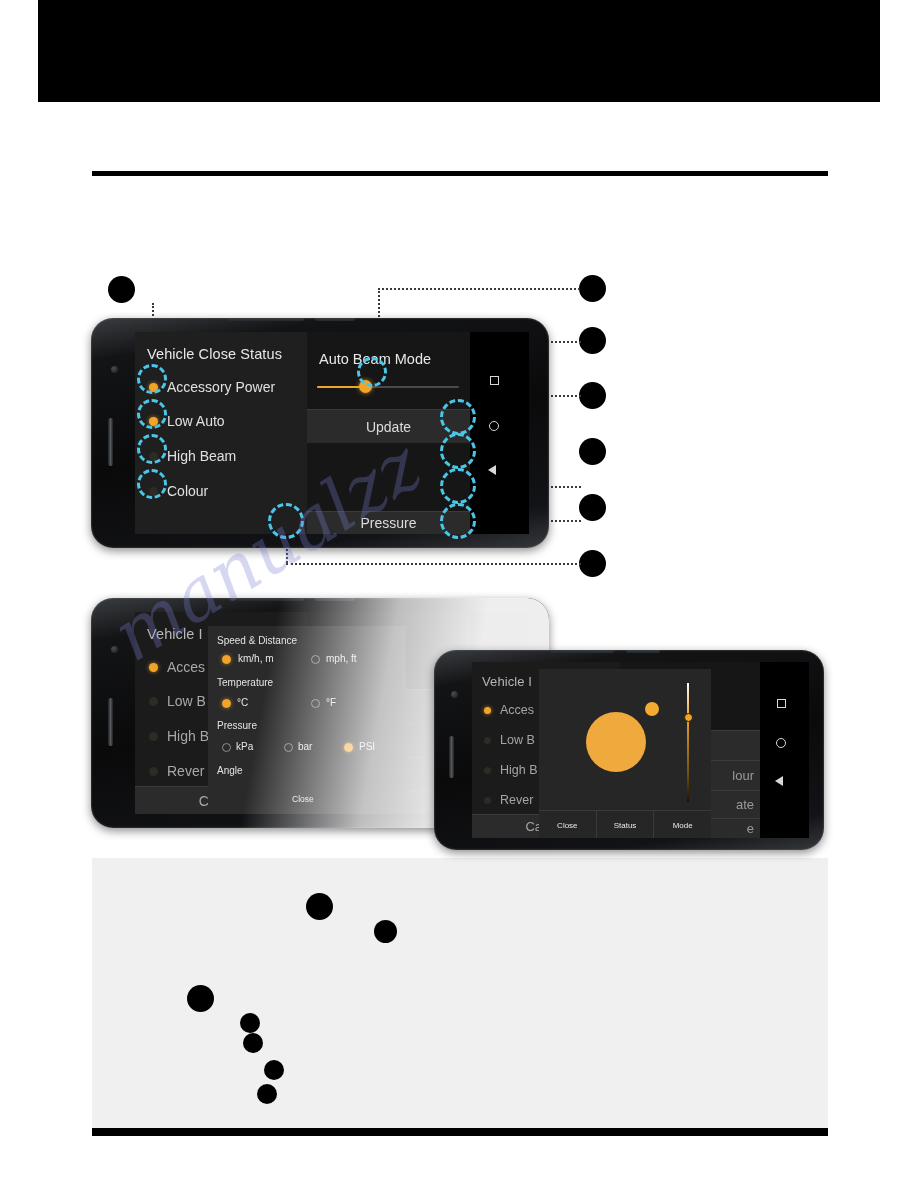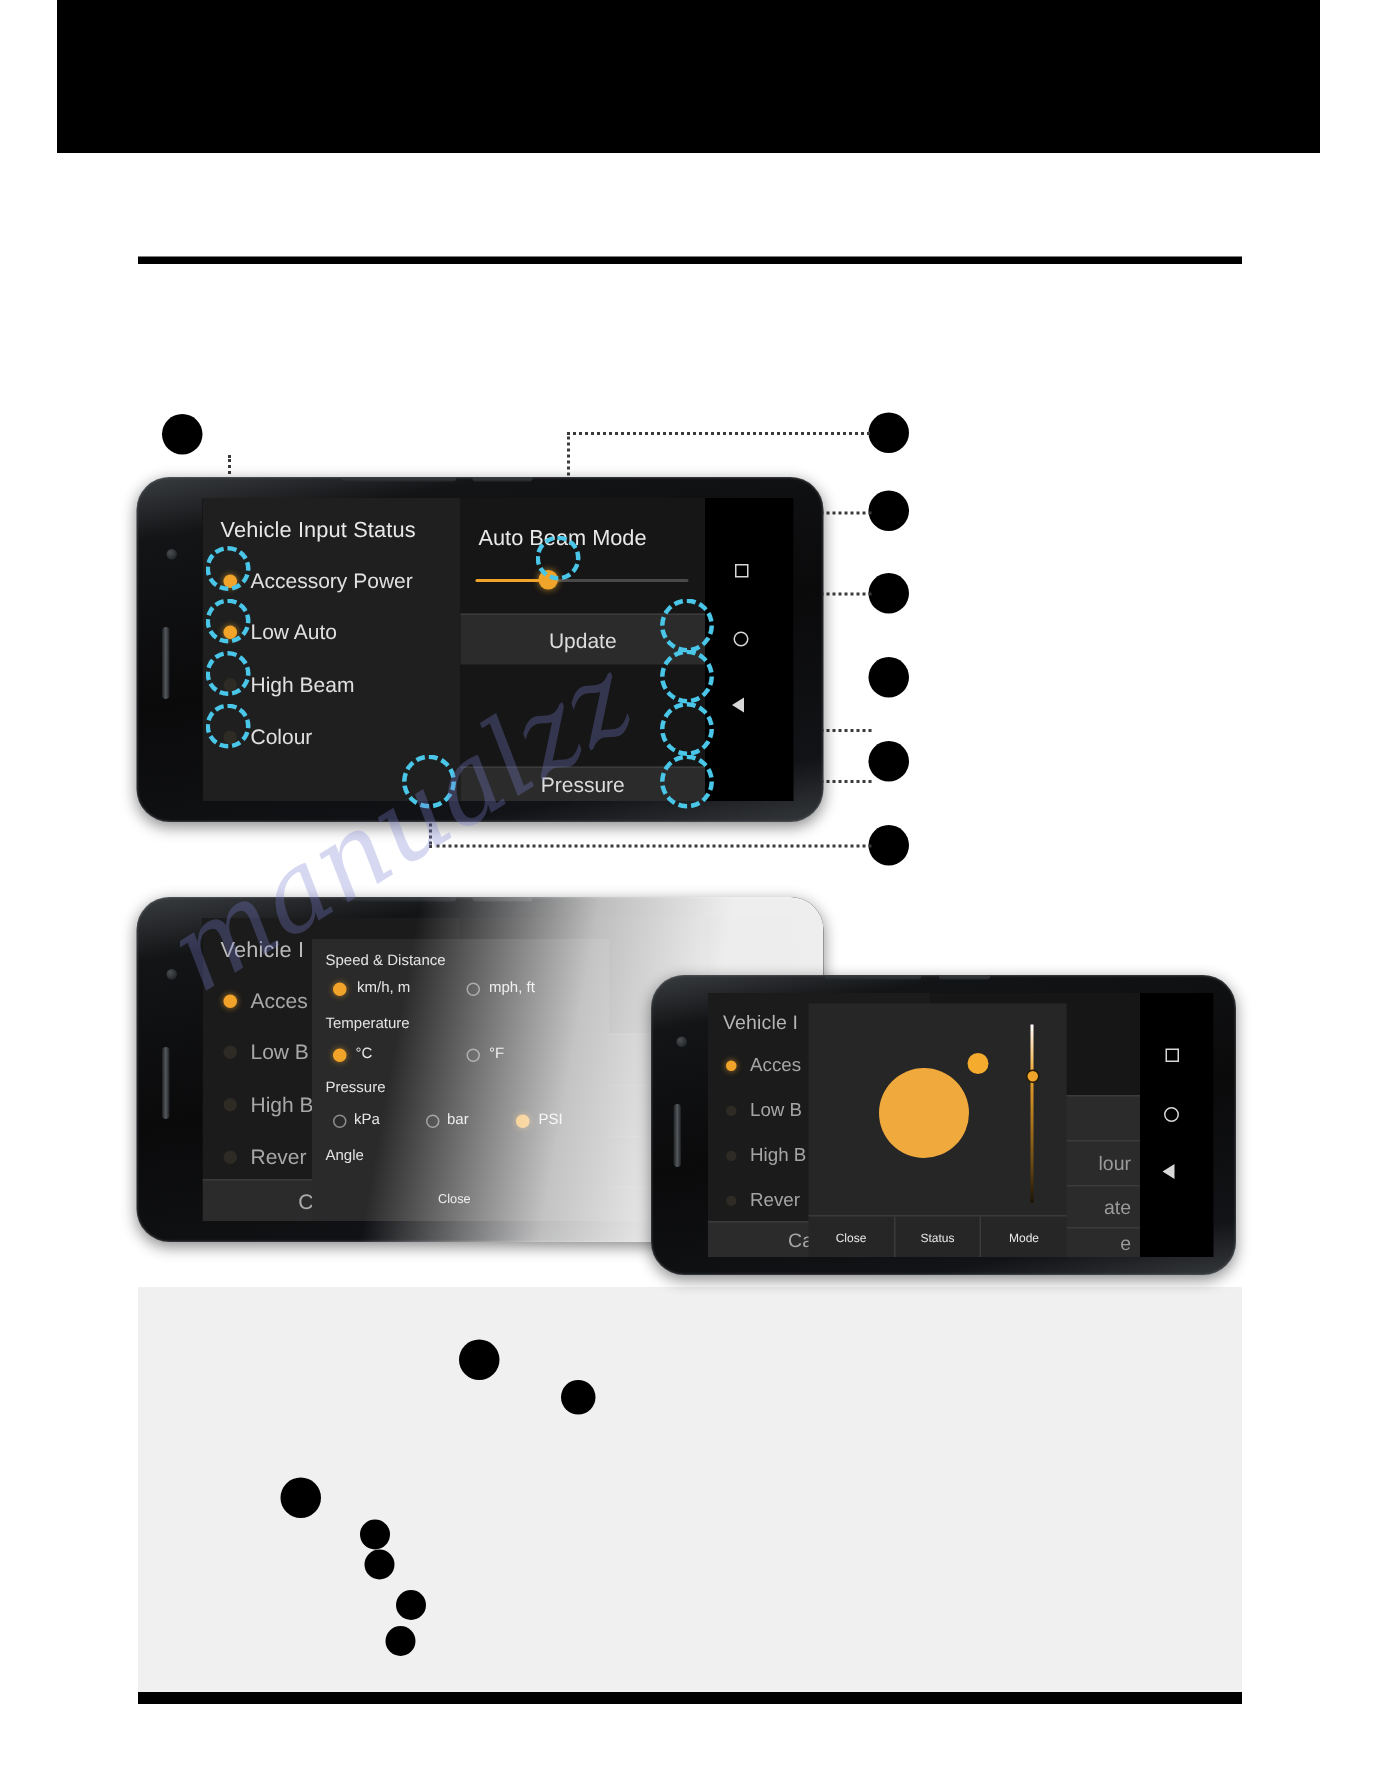--- a/index.html
+++ b/index.html
@@ -168,21 +168,21 @@
 
 <div class="abs phone" id="phone1" style="left:91px;top:318px;width:458px;height:230px;">
   <div class="topbtn" style="left:137px;top:-2px;width:76px;"></div>
   <div class="topbtn" style="left:224px;top:-2px;width:40px;"></div>
   <div class="cam" style="left:20px;top:48px;"></div>
   <div class="speaker" style="left:17px;top:100px;height:48px;"></div>
 
   <div class="screen" style="left:44px;top:14px;width:394px;height:202px;">
 
     <div class="col-left" style="width:172px;"></div>
-    <div class="vis-title" style="left:12px;top:14px;">Vehicle Input Status</div>
+    <div class="vis-title" style="left:12px;top:14px;">Vehicle Close Status</div>
 
     <div class="statrow" style="left:14px;top:47px;">
       <span class="statdot on"></span>
       <span class="statlabel">Accessory Power</span>
     </div>
     <div class="statrow" style="left:14px;top:81px;">
       <span class="statdot on"></span>
       <span class="statlabel">Low Auto</span>
     </div>
     <div class="statrow" style="left:14px;top:116px;">

